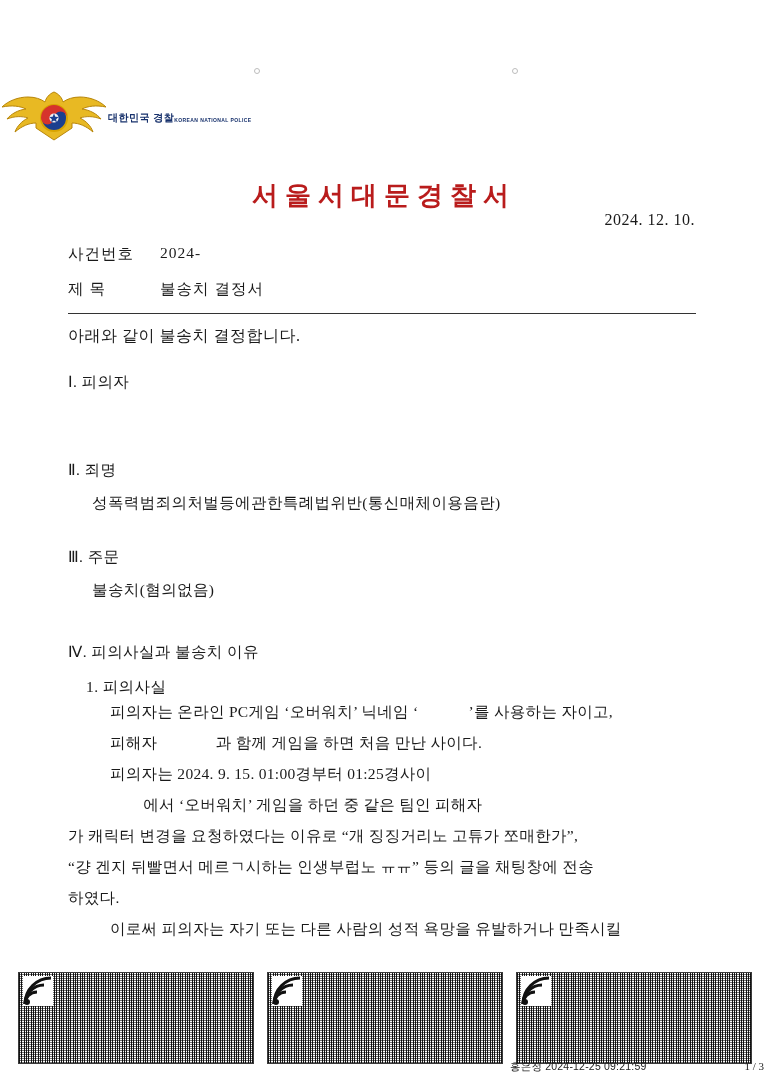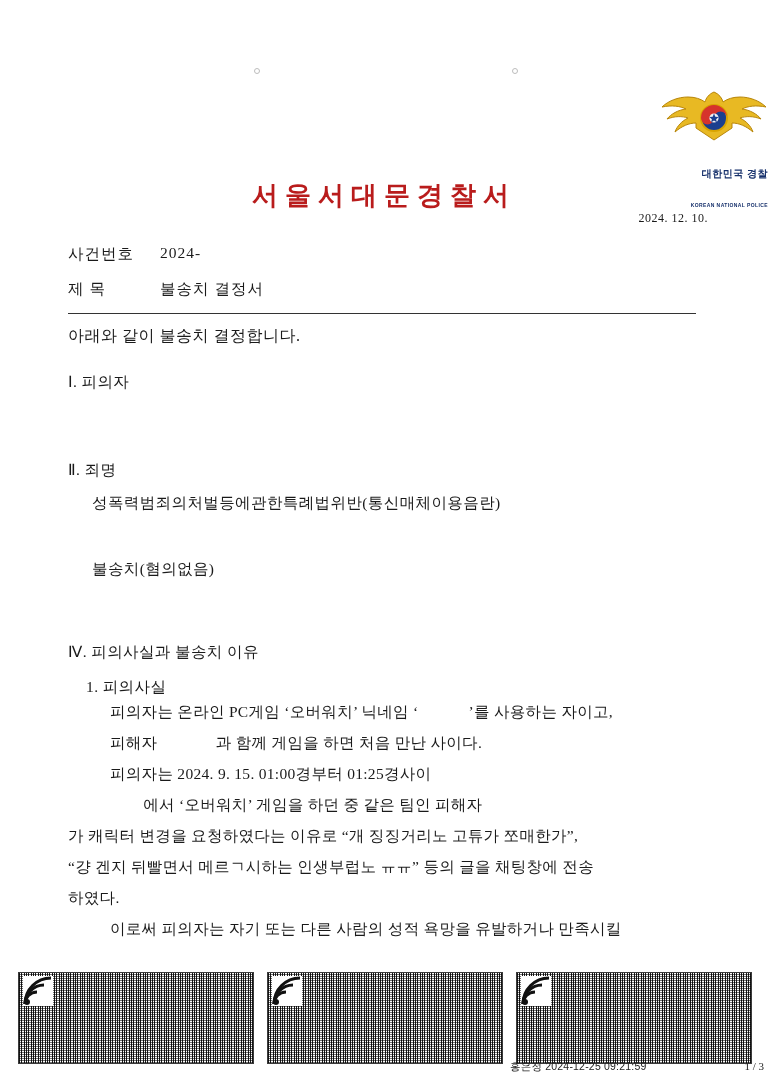--- a/index.html
+++ b/index.html
@@ -33,23 +33,22 @@
   .dot.d1 { left: 254px; top: 68px; }
   .dot.d2 { left: 512px; top: 68px; }
 
   
   .emblem {
     position: absolute;
     left: 0;
     right: 0;
     top: 88px;
     display: flex;
-    flex-direction: column;
-    align-items: flex-end;
-    gap: 20px;
+    flex-direction: row;
+    align-items: center;
   }
   .emblem svg { display: block; }
   .emblem-text-kr {
     font-family: "Liberation Sans", sans-serif;
     font-size: 10px;
     font-weight: bold;
     color: #16306b;
     letter-spacing: 0.5px;
     margin-top: -3px;
   }
@@ -68,23 +67,23 @@
     top: 178px;
     text-align: center;
     font-size: 26px;
     font-weight: bold;
     letter-spacing: 7px;
     color: #b91c1c;
   }
 
   .doc-date {
     position: absolute;
-    right: 60px;
+    right: 73px;
     top: 211px;
-    font-size: 12px;
+    font-size: 16px;
     letter-spacing: 0.5px;
   }
 
   .meta {
     position: absolute;
     left: 68px;
     top: 244px;
     width: 630px;
     font-size: 15.5px;
   }
@@ -252,20 +251,21 @@
     <div class="sec-head">Ⅰ. 피의자</div>
     <div class="sec-body"></div>
   </div>
 
   <div class="section s2">
     <div class="sec-head">Ⅱ. 죄명</div>
     <div class="sec-body">성폭력범죄의처벌등에관한특례법위반(통신매체이용음란)</div>
   </div>
 
   <div class="section s3">
+    <div class="sec-head">Ⅲ. 주문</div>
     <div class="sec-body">불송치(혐의없음)</div>
   </div>
 
   <div class="section s4">
     <div class="sec-head">Ⅳ. 피의사실과 불송치 이유</div>
     <div class="sec-sub">1. 피의사실</div>
   </div>
 
   <div class="body-lines">
     <div class="ln ind">피의자는 온라인 PC게임 ‘오버워치’ 닉네임 ‘            ’를 사용하는 자이고,</div>

